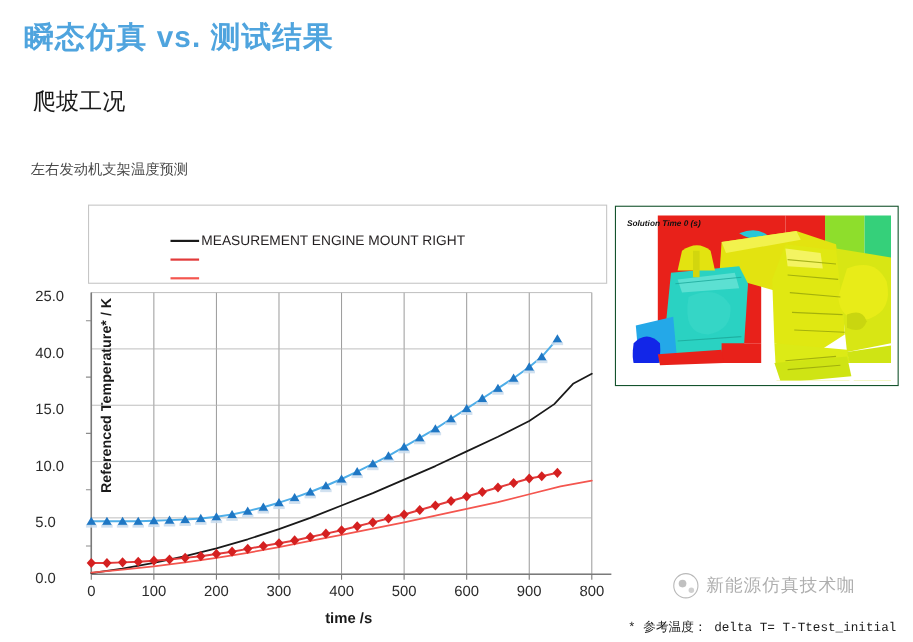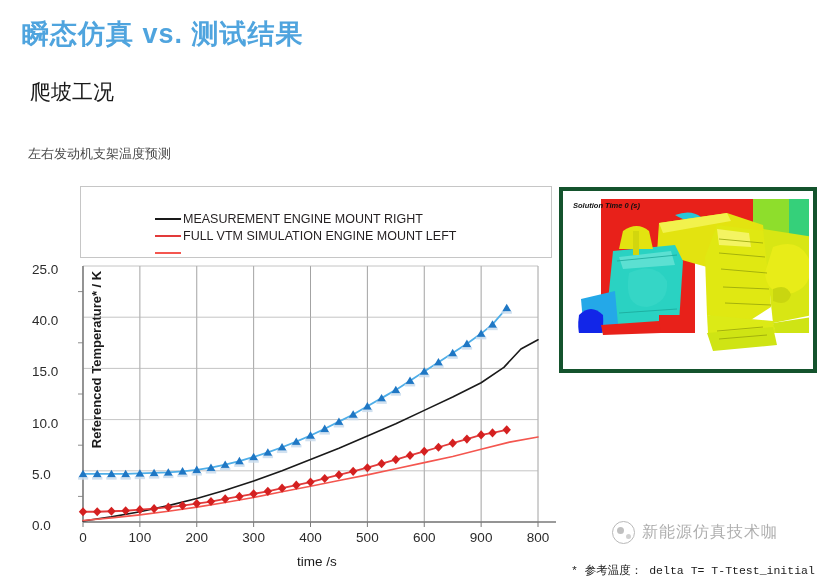--- a/index.html
+++ b/index.html
@@ -66,28 +66,28 @@
   .ytick{
     position:absolute;right:0;width:40px;
     font-size:13.5px;color:#2b2b2b;
   }
   .xtick{
     position:absolute;top:4px;width:40px;text-align:center;
     font-size:13.5px;color:#2b2b2b;
   }
   .xlabel{
     position:absolute;left:0;top:28px;width:478px;text-align:center;
-    font-size:13.5px;font-weight:normal;color:#1a1a1a;
+    font-size:13.5px;font-weight:bold;color:#1a1a1a;
   }
   .xaxisarea{position:absolute;left:0;top:260px;width:478px;height:46px;}
 
   
   #render{
-    position:absolute;left:559px;top:187px;width:258px;height:186px;
-    border:4px solid #14532d;background:#ffffff;box-sizing:border-box;
+    position:absolute;left:559px;top:187px;width:258px;height:164px;
+    border:1px solid #14532d;background:#ffffff;box-sizing:border-box;
     overflow:hidden;
   }
   #render .inner{position:absolute;left:4px;top:4px;right:4px;bottom:4px;overflow:hidden;background:#fff;}
   .soltime{
     position:absolute;left:6px;top:6px;
     font-size:7.5px;font-style:italic;font-weight:bold;color:#111;
     z-index:9;white-space:nowrap;
   }
 
   
@@ -132,21 +132,20 @@
         <span class="swatch">
           <span class="ln" style="background:#1a1a1a"></span>
         </span>
         <span>MEASUREMENT ENGINE MOUNT RIGHT</span>
       </div>
       <div class="legrow" style="top:40px">
         <span class="swatch">
           <span class="ln" style="background:#E23A3A"></span>
           <span class="mk"><span class="dia"></span></span>
         </span>
-        <span>FULL VTM SIMULATION ENGINE MOUNT LEFT</span>
       </div>
       <div class="legrow" style="top:57px">
         <span class="swatch">
           <span class="ln" style="background:#F4564F"></span>
         </span>
       </div>
     </div>
 
     <div class="plotwrap">
       <div class="ylabel">Referenced Temperature* / K</div>

